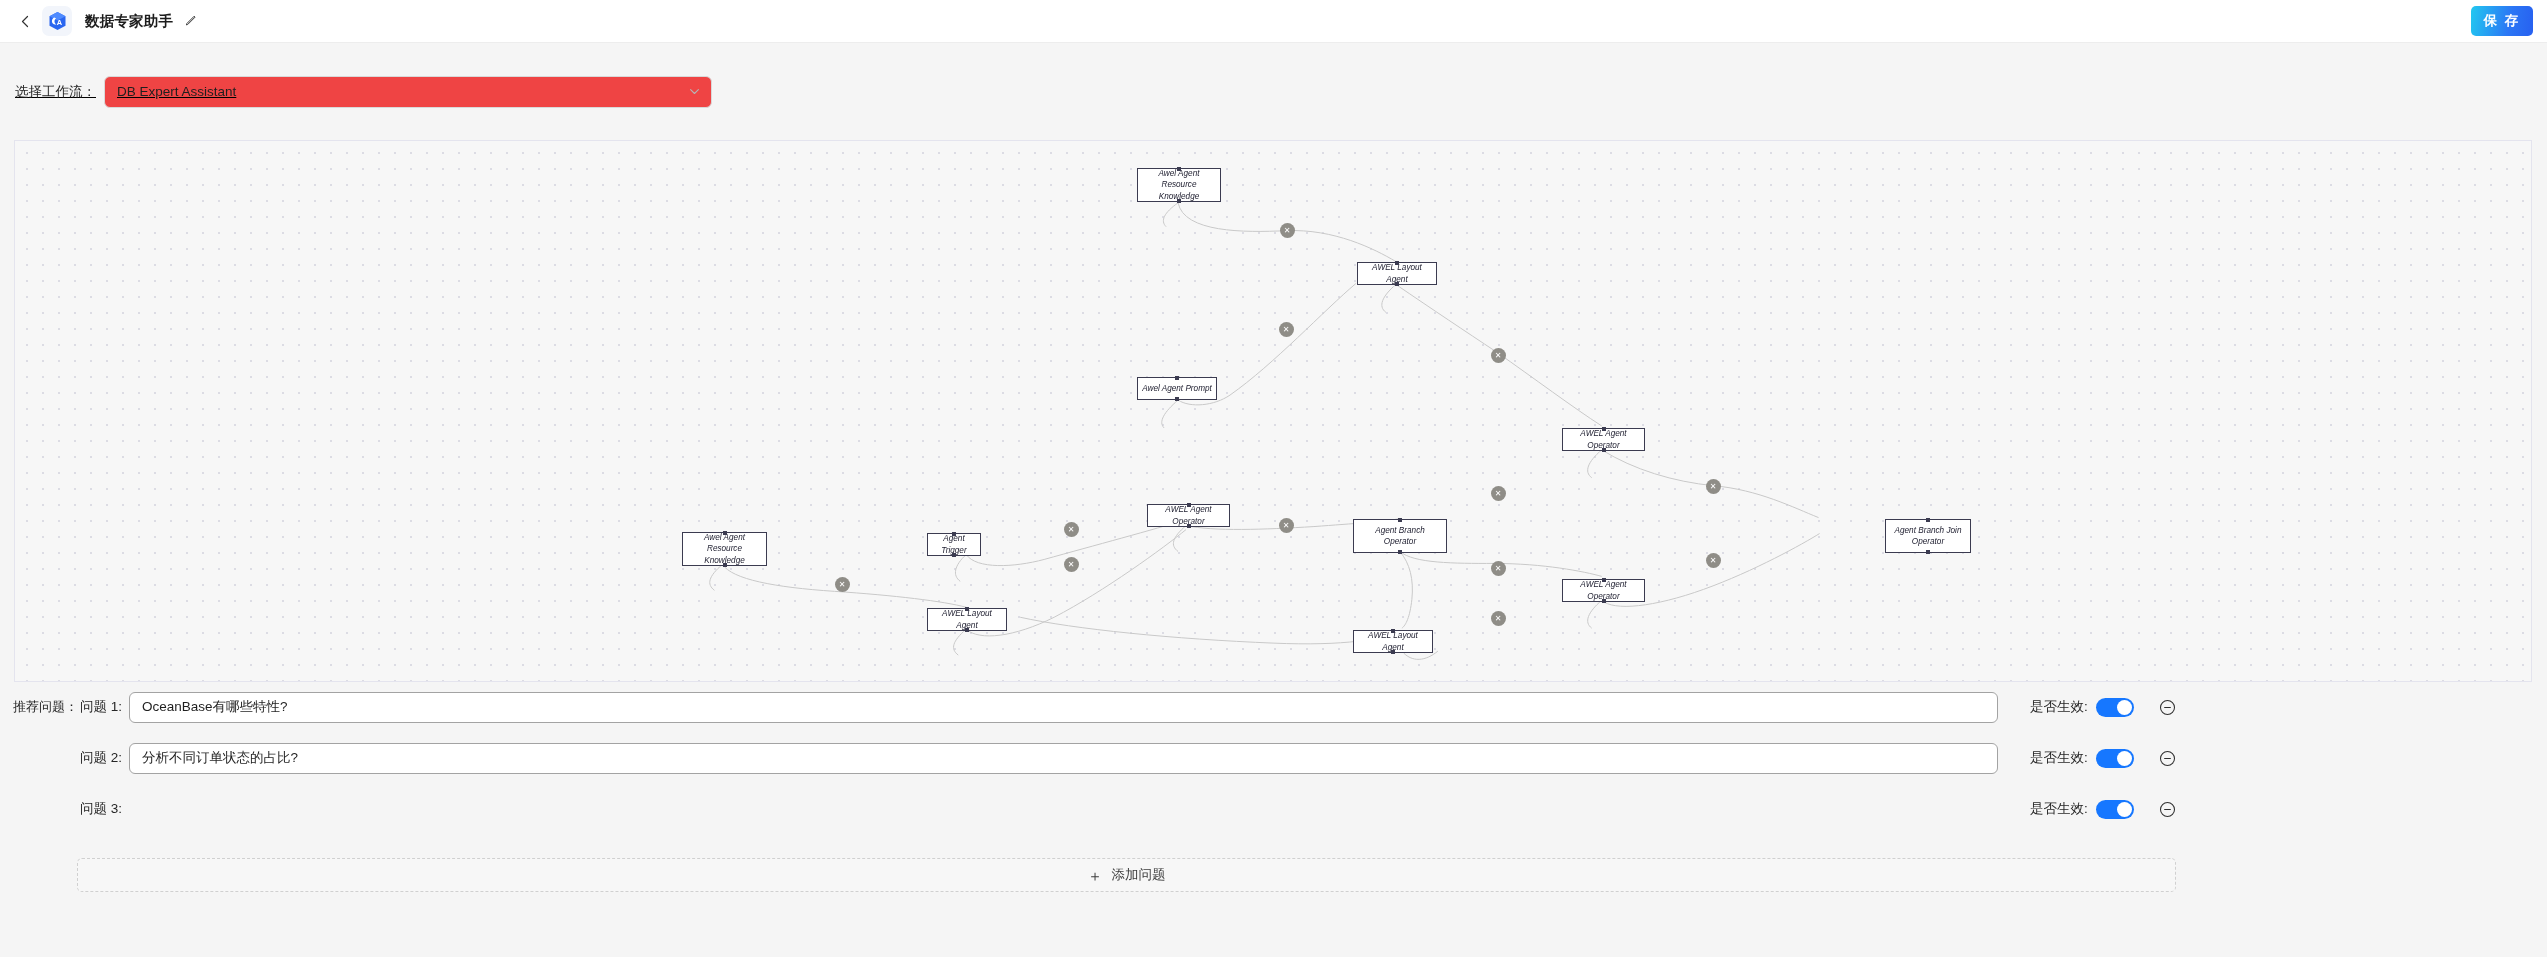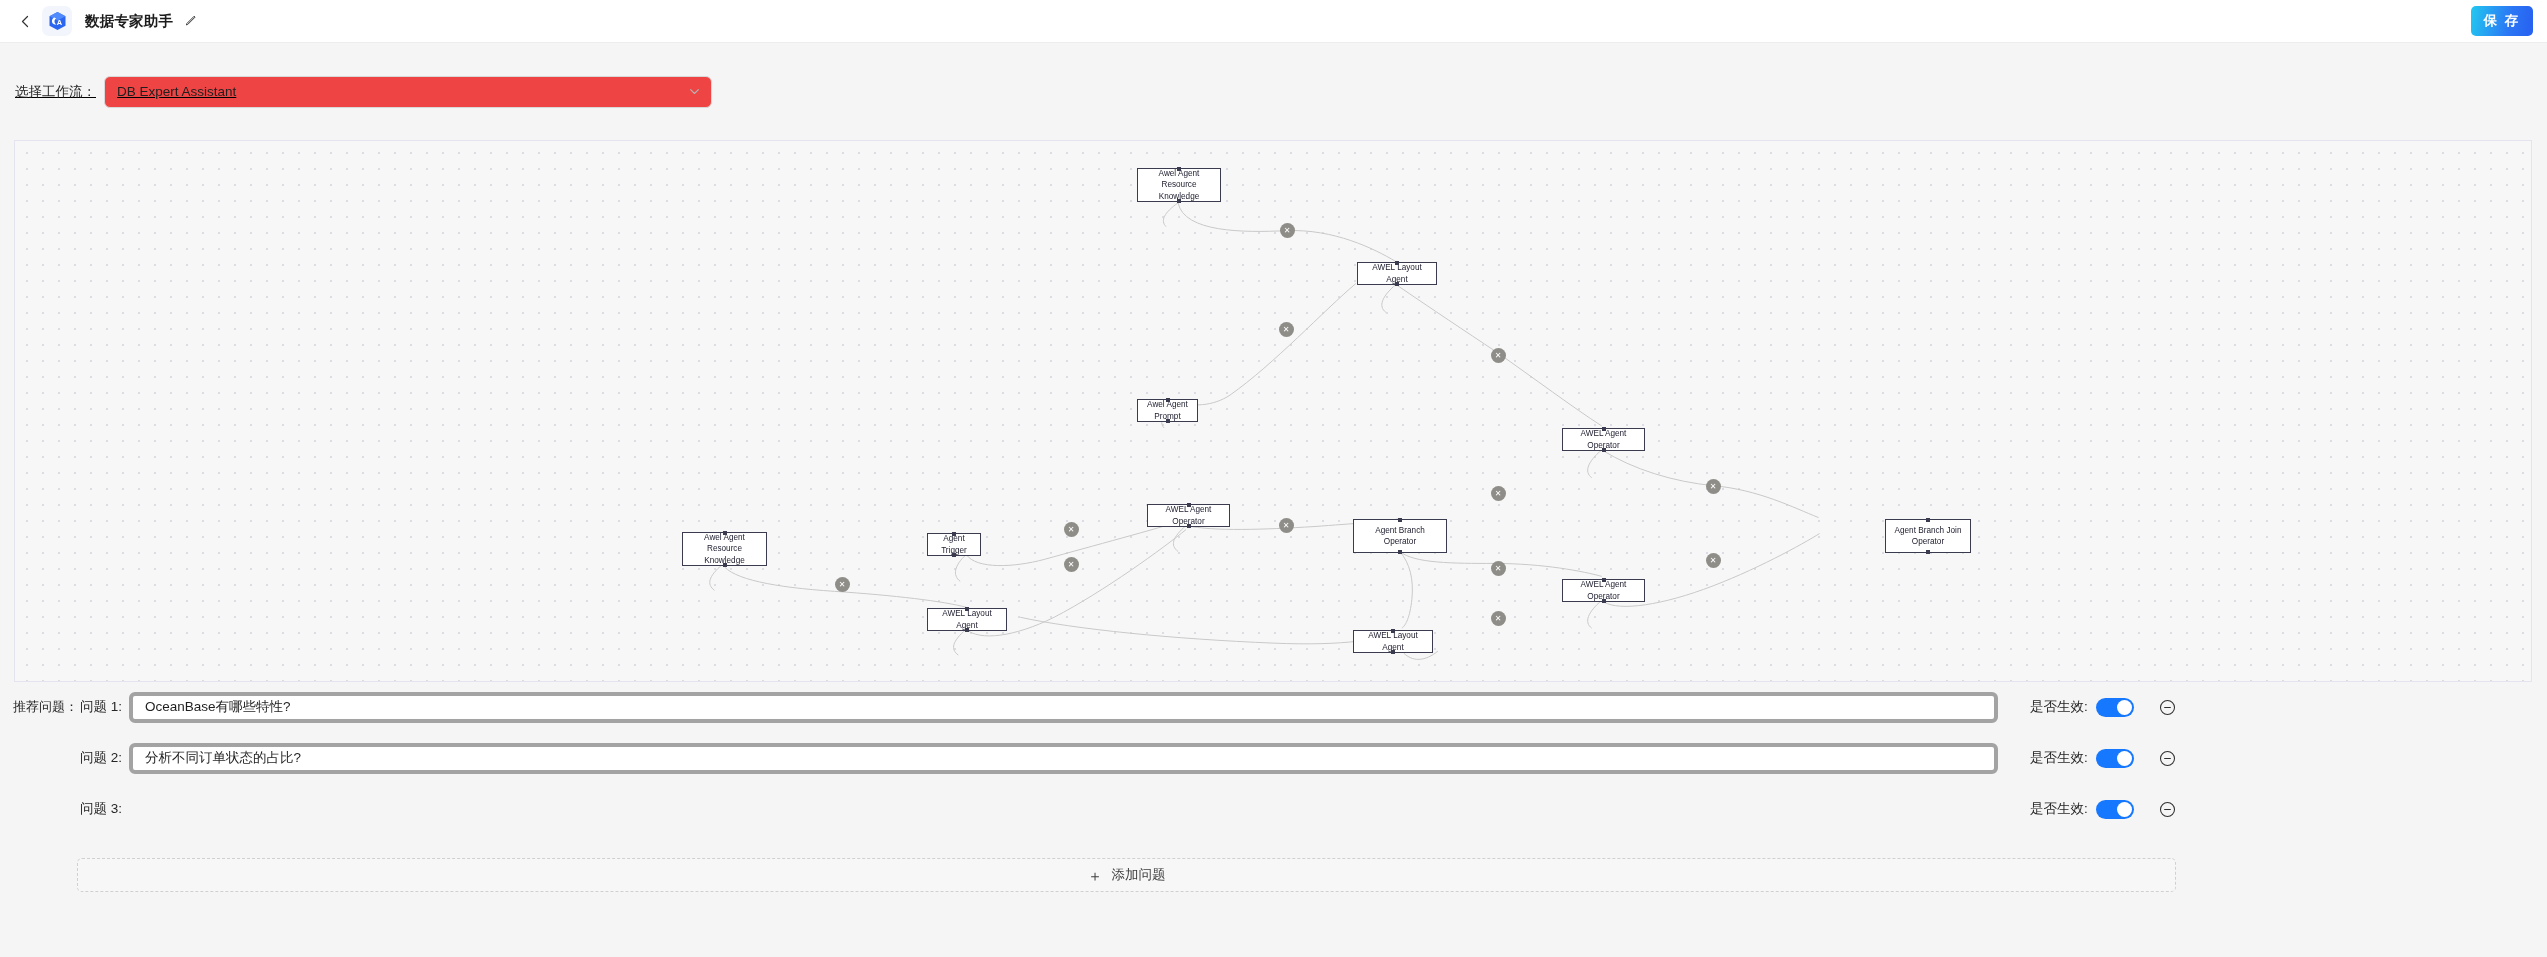--- a/index.html
+++ b/index.html
@@ -110,20 +110,21 @@
     background: #ffffff;
     border: 1px solid #3b3b50;
     display: flex; align-items: center; justify-content: center;
     text-align: center;
     font-size: 8.2px;
     color: #222233;
     line-height: 1.35;
     padding: 2px 4px;
     cursor: grab;
     user-select: none;
+    font-style: italic;
   }
   .node .port {
     position: absolute;
     width: 4px; height: 4px;
     background: #3b3b50;
     left: 50%; margin-left: -2px;
   }
   .node .port.in  { top: -2px; }
   .node .port.out { bottom: -2px; }
 
@@ -158,21 +159,21 @@
   }
   .q-label {
     position: absolute; left: 66px;
     width: 56px; text-align: right;
     font-size: 13.5px; color: #262626; white-space: nowrap;
   }
   .q-input {
     position: absolute; left: 129px;
     width: 1869px; height: 31px;
     background: #fff;
-    border: 4px solid #a3a3a3;
+    border: 1px solid #a3a3a3;
     border-radius: 6px;
     font-size: 13.5px;
     color: #1f1f1f;
     padding: 0 12px;
     font-family: "Liberation Sans", "DejaVu Sans", sans-serif;
     outline: none;
   }
   .q-toggle-label {
     position: absolute; left: 2030px;
     font-size: 13.5px; color: #262626; white-space: nowrap;
@@ -313,21 +314,21 @@
       <div class="node" style="left: 1122px; top: 27px; width: 84px; height: 34px;">
         <span class="port in"></span>
         <span>Awel Agent Resource Knowledge</span>
         <span class="port out"></span>
       </div>
       <div class="node" style="left: 1342px; top: 121px; width: 80px; height: 23px;">
         <span class="port in"></span>
         <span>AWEL Layout Agent</span>
         <span class="port out"></span>
       </div>
-      <div class="node" style="left: 1122px; top: 236px; width: 61px; height: 23px; margin-top: 22px;">
+      <div class="node" style="left: 1122px; top: 236px; width: 80px; height: 23px;">
         <span class="port in"></span>
         <span>Awel Agent Prompt</span>
         <span class="port out"></span>
       </div>
       <div class="node" style="left: 1547px; top: 287px; width: 83px; height: 23px;">
         <span class="port in"></span>
         <span>AWEL Agent Operator</span>
         <span class="port out"></span>
       </div>
       <div class="node" style="left: 1132px; top: 363px; width: 83px; height: 23px;">

